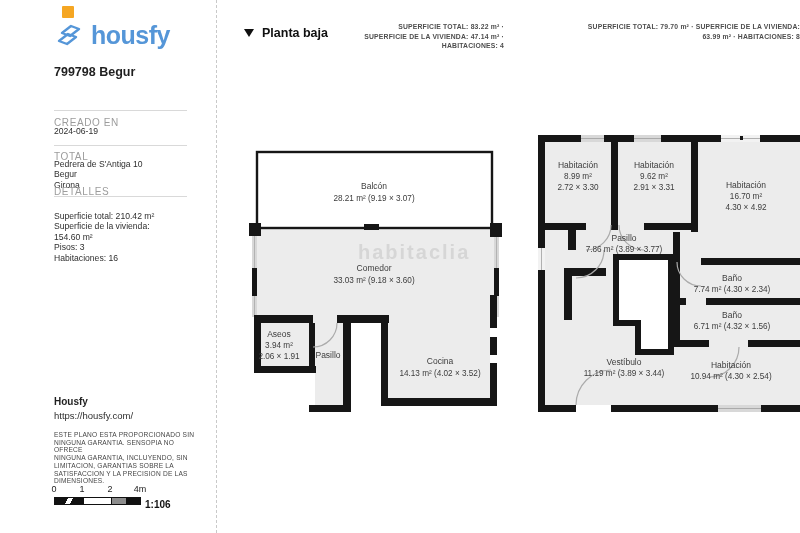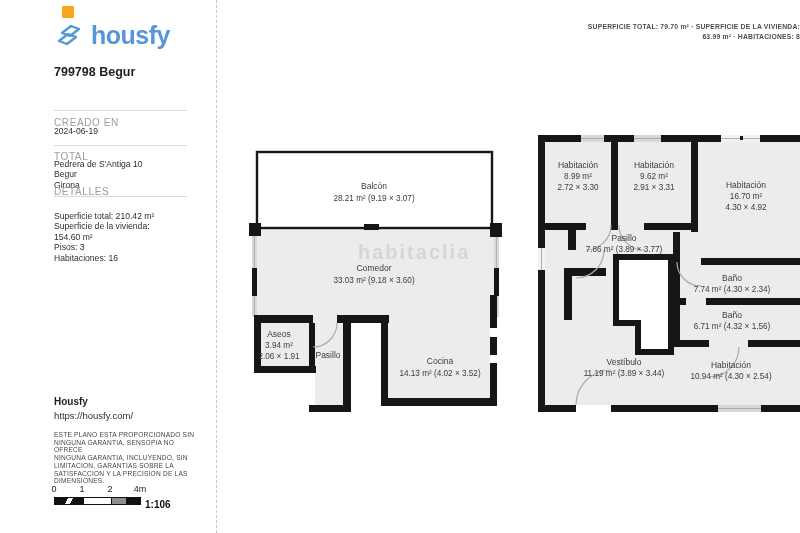--- a/index.html
+++ b/index.html
@@ -119,20 +119,31 @@
     <div class="bar">
       <div class="seg s1"></div>
       <div class="seg s2"></div>
       <div class="seg s3"></div>
     </div>
     <span class="ratio">1:106</span>
   </div>
 
   <div id="sep" class="abs"></div>
 
+  <div id="ph1" class="plan-header">
+    <div class="ph-title-row">
+      <div class="tri"></div>
+      <span class="plan-title">Planta baja</span>
+    </div>
+    <div class="plan-stats">
+      <div>SUPERFICIE TOTAL: 83.22 m² ·</div>
+      <div>SUPERFICIE DE LA VIVIENDA: 47.14 m² ·</div>
+      <div>HABITACIONES: 4</div>
+    </div>
+  </div>
 
   <div id="ph2" class="plan-header">
     <div class="plan-stats">
       <div>SUPERFICIE TOTAL: 79.70 m² · SUPERFICIE DE LA VIVIENDA:</div>
       <div>63.99 m² · HABITACIONES: 8</div>
     </div>
   </div>
 
   <svg class="plan" style="left:218px;top:140px" width="270" height="280" viewBox="0 0 270 280">
 

